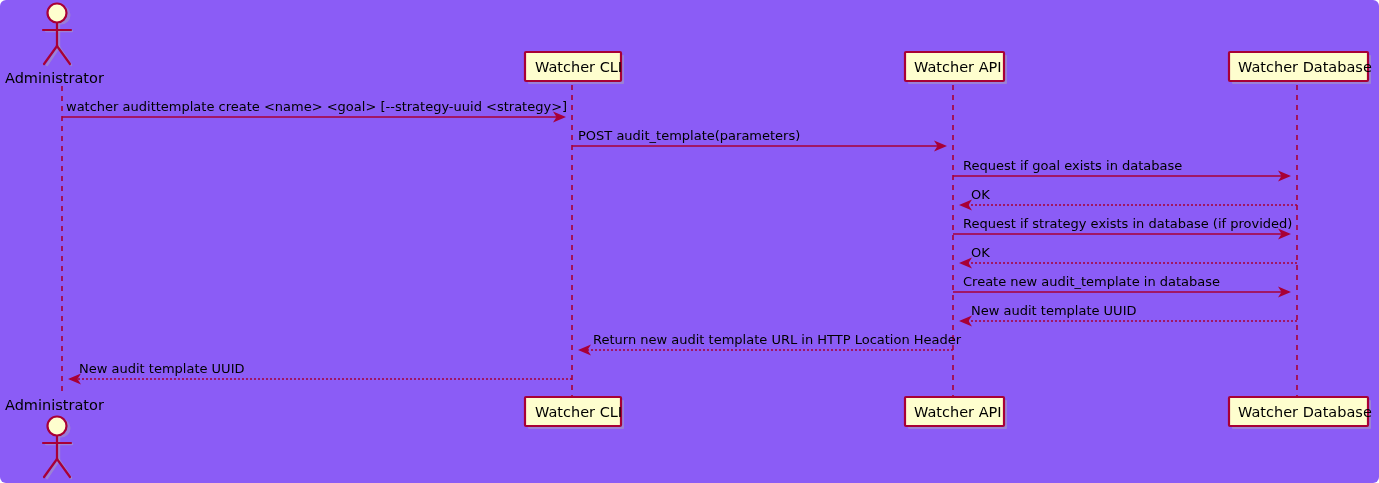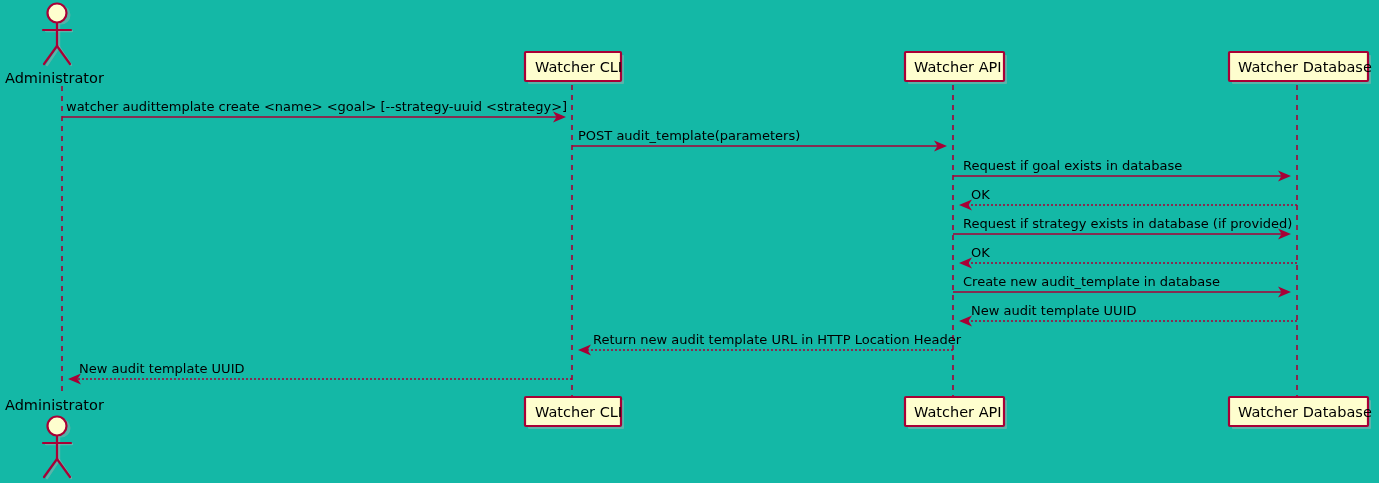--- a/index.html
+++ b/index.html
@@ -8,22 +8,23 @@
     background: #FFFFFF;
   }
   body {
     font-family: "DejaVu Sans", sans-serif;
     -webkit-font-smoothing: antialiased;
   }
   #diagram {
     position: relative;
     width: 1379px;
     height: 483px;
-    background: #14b8a6;
+    background: #8b5cf6;
     overflow: hidden;
+    border-radius: 6px;
   }
   #diagram svg {
     position: absolute;
     top: 0;
     left: 0;
     width: 1379px;
     height: 483px;
   }
   .lifeline {
     stroke: #A80036;

